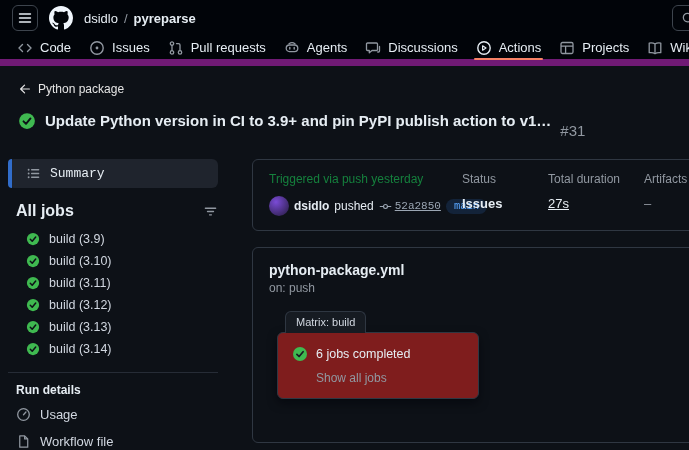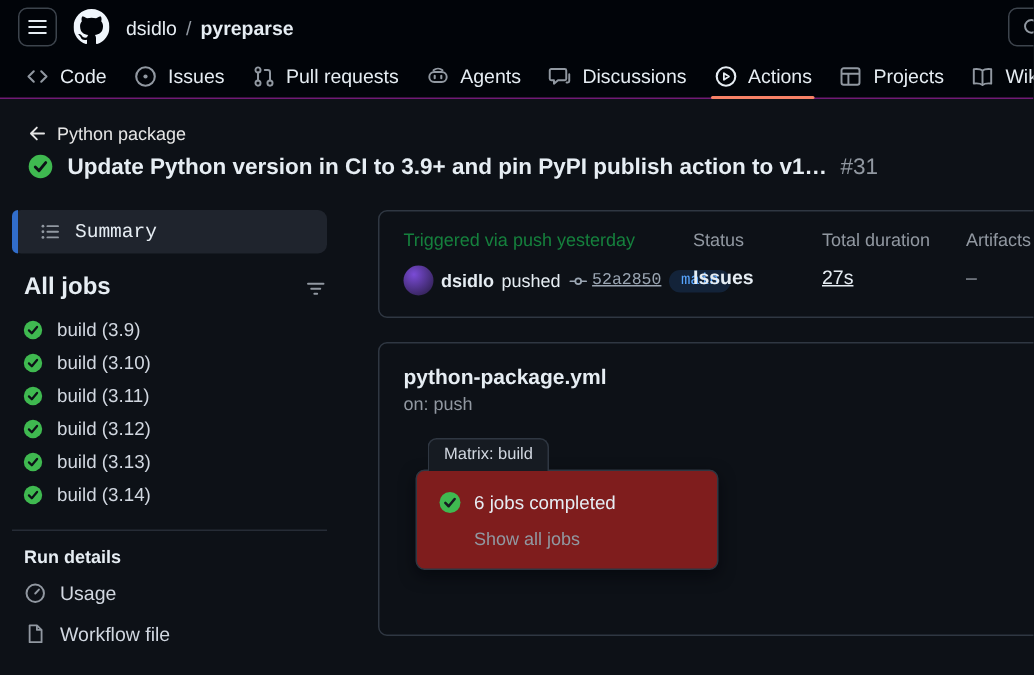--- a/index.html
+++ b/index.html
@@ -32,21 +32,21 @@
   .search-box {
     position: absolute; left: 672px; top: 5px; width: 240px; height: 26px;
     border: 1px solid #3d444d; border-radius: 6px;
     display: flex; align-items: center; gap: 8px; padding: 0 8px;
     color: #9198a1; background: #010409; cursor: text;
   }
 
   
   .nav {
     display: flex; align-items: stretch; height: 30px;
-    background: #010409; border-bottom: 1px solid #701a75;
+    background: #010409; border-bottom: 7px solid #701a75;
     padding: 0 8px; white-space: nowrap;
   }
   .nav-item {
     position: relative; display: flex; align-items: center; gap: 7px;
     padding: 0 9px; font-size: 13px; color: #e6edf3; cursor: pointer;
   }
   .nav-item .icon { color: #9198a1; }
   .nav-item.active .icon { color: #e6edf3; }
   .nav-item.active::after {
     content: ""; position: absolute; left: 7px; right: 7px; bottom: -1px;
@@ -56,21 +56,21 @@
   
   .back-link {
     display: flex; align-items: center; gap: 6px;
     margin: 16px 0 6px 18px; font-size: 12px; color: #e5e5e5; cursor: pointer;
     width: max-content;
   }
   .run-title {
     display: flex; align-items: center; gap: 9px;
     margin: 0 18px 0 18px; font-size: 15px; font-weight: 600;
   }
-  .run-number { color: #9198a1; font-weight: 400; }
+  .run-number { color: #9198a1; font-weight: 400; margin-top: 20px; }
 
   
   .content { display: flex; margin-top: 20px; align-items: flex-start; }
 
   
   .sidebar { width: 234px; flex: none; }
   .summary-item {
     position: relative; margin: 0 16px 6px 8px;
     background: #1f242d; border-radius: 6px;
     padding: 7px 8px 7px 18px;
@@ -84,21 +84,21 @@
   .jobs-header {
     display: flex; justify-content: space-between; align-items: center;
     margin: 12px 12px 6px 16px; font-size: 16px; font-weight: 600; color: #e6edf3;
   }
   .filter-btn {
     width: 24px; height: 22px; display: flex; align-items: center; justify-content: center;
     background: transparent; border: 0; border-radius: 6px; color: #9198a1; cursor: pointer;
   }
   .job-row {
     display: flex; align-items: center; gap: 9px;
-    padding: 4px 15px; font-size: 12.5px; color: #d1d7e0; cursor: pointer;
+    padding: 4px 26px; font-size: 12.5px; color: #d1d7e0; cursor: pointer;
   }
   .sidebar-divider { border: 0; border-top: 1px solid #262c36; margin: 12px 16px 10px 8px; }
   .rd-header { margin: 0 16px 4px 16px; font-size: 12px; font-weight: 600; color: #e6edf3; }
   .rd-row {
     display: flex; align-items: center; gap: 9px;
     padding: 6px 16px; font-size: 13px; color: #d1d7e0; cursor: pointer;
   }
   .rd-row .icon { color: #9198a1; }
 
   

